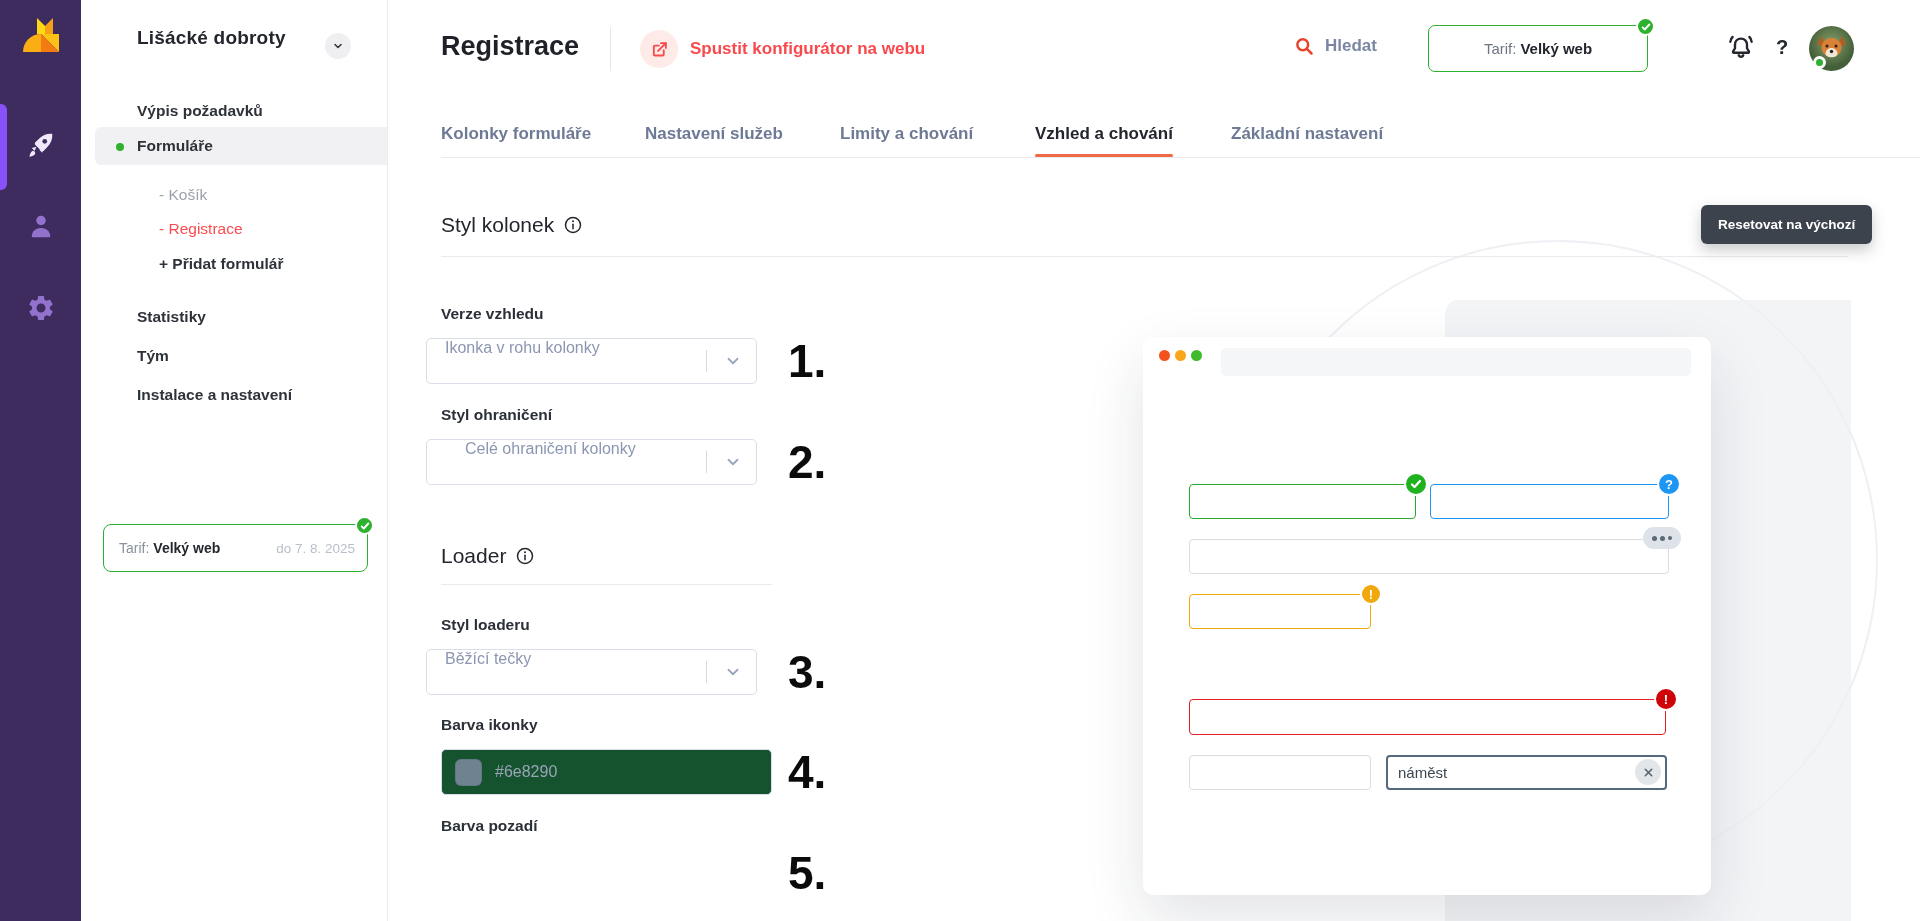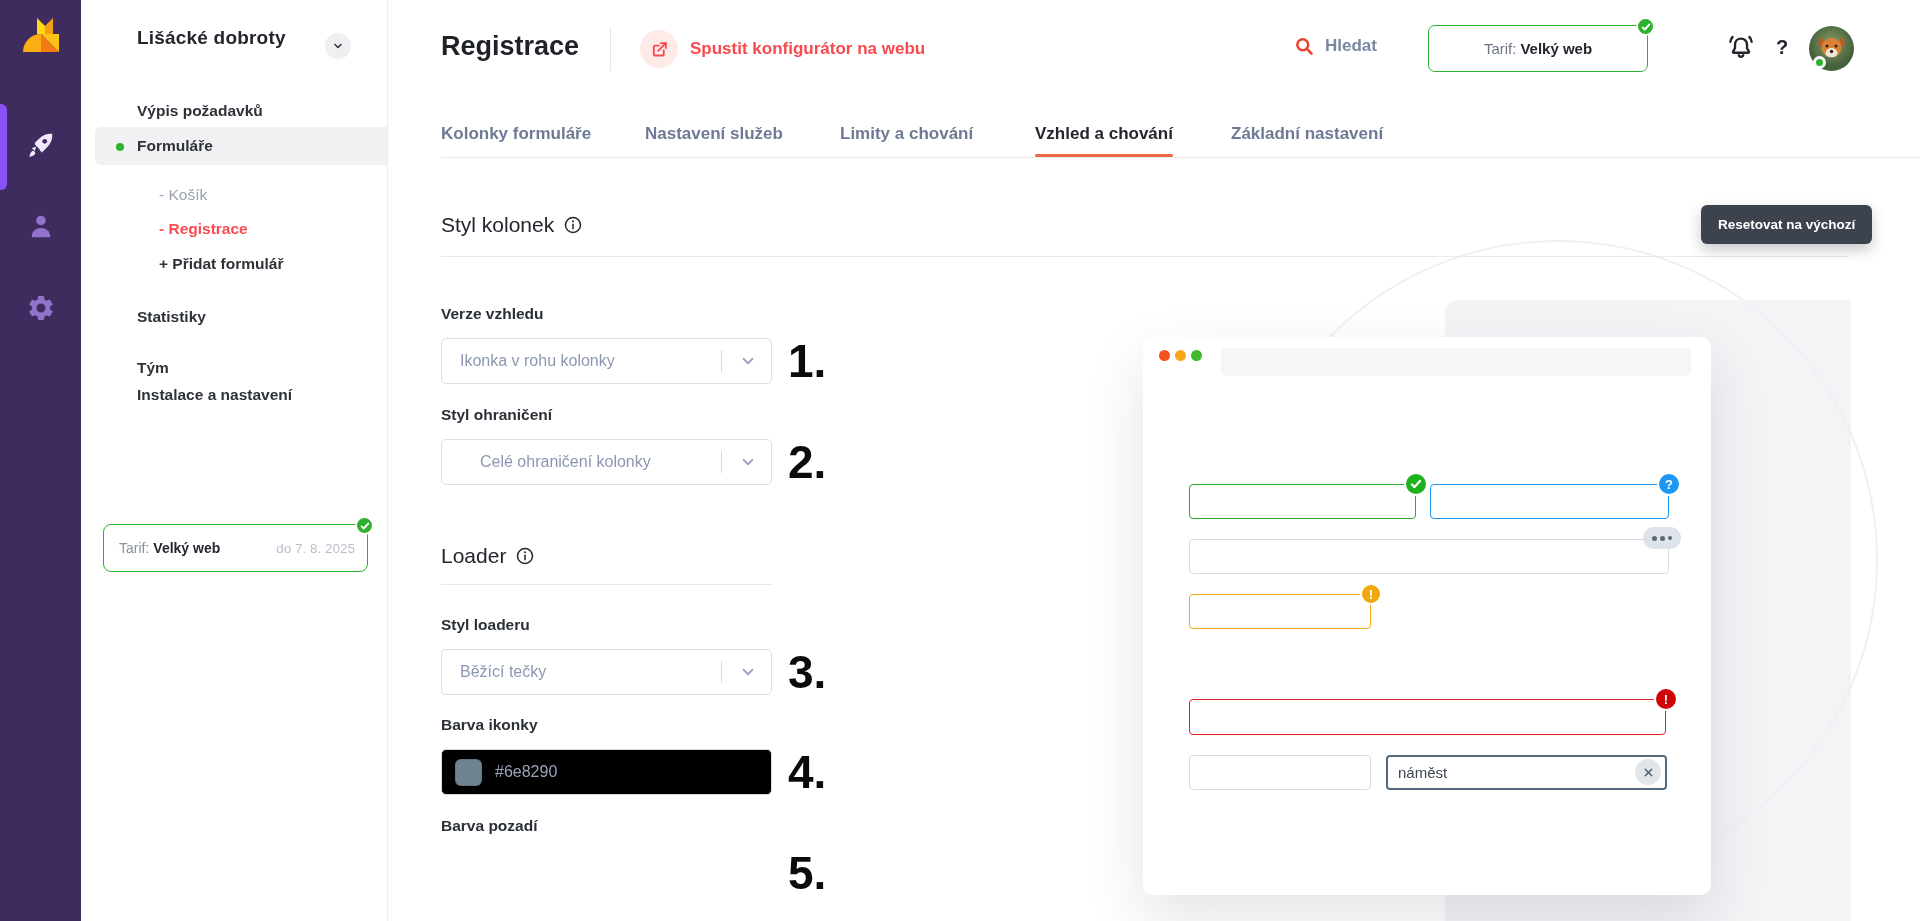--- a/index.html
+++ b/index.html
@@ -14,21 +14,21 @@
   .rail-btn { position:absolute; left:24px; width:34px; height:34px; display:flex; align-items:center; justify-content:center; cursor:pointer; }
   .rail-btn svg { width:30px; height:30px; }
 
   
   .sidebar { position:absolute; left:81px; top:0; width:307px; height:921px; background:#fff; border-right:1px solid #ececf0; z-index:25; }
   .ws-title { position:absolute; left:56px; top:27px; font-size:19px; font-weight:700; color:#23262d; letter-spacing:.2px; }
   .ws-toggle { position:absolute; left:244px; top:33px; width:26px; height:26px; border-radius:50%; background:#efeff2; display:flex; align-items:center; justify-content:center; cursor:pointer; }
   .nav-item { position:absolute; left:56px; height:22px; display:flex; align-items:center; font-size:15.5px; font-weight:600; color:#2e3239; cursor:pointer; white-space:nowrap; z-index:2; }
   .nav-item.sub { left:78px; font-weight:600; }
   .nav-item.muted { color:#9aa1ac; font-weight:500; }
-  .nav-item.selected { color:#fb4b50; font-weight:700; }
+  .nav-item.selected { color:#fb4b50; font-weight:400; }
   .active-row { position:absolute; left:14px; right:0; top:127px; height:38px; background:#f1f1f4; border-radius:6px 0 0 6px; cursor:pointer; z-index:1; }
   .green-dot { position:absolute; left:35px; top:143px; width:8px; height:8px; border-radius:50%; background:#2eb12e; z-index:2; }
   .plan-badge-side { position:absolute; left:22px; top:524px; width:265px; height:48px; border:1.5px solid #2eb12e; border-radius:8px; display:flex; align-items:center; padding:0 12px 0 15px; cursor:pointer; }
   .plan-badge-side .lbl { font-size:14px; color:#8a929e; }
   .plan-badge-side .val { font-size:14px; font-weight:700; color:#23262d; margin-left:4px; }
   .plan-badge-side .exp { margin-left:auto; font-size:13.5px; color:#b9bfc9; }
   .check-bubble { position:absolute; width:19px; height:19px; border-radius:50%; background:#2eb12e; border:2px solid #fff; display:flex; align-items:center; justify-content:center; }
   .check-bubble svg { width:10px; height:10px; }
 
   
@@ -53,25 +53,25 @@
   .tabs-row { position:absolute; left:53px; right:0; top:118px; height:40px; border-bottom:1px solid #e9eaee; }
   .tab { position:absolute; top:6px; font-size:17px; font-weight:600; color:#6e7a95; cursor:pointer; padding-bottom:13px; }
   .tab.active { color:#23262d; }
   .tab.active::after { content:""; position:absolute; left:0; right:0; bottom:0; height:3px; background:#ef6a44; border-radius:2px; }
 
   
   .section-title { position:absolute; left:53px; font-size:21px; font-weight:400; color:#23262d; display:flex; align-items:center; gap:9px; }
   .hr { position:absolute; height:1px; background:#e8eaee; }
   .reset-btn { position:absolute; left:1313px; top:205px; height:39px; padding:0 17px; background:#3d434d; border:none; border-radius:6px; color:#fff; font-size:13.5px; font-weight:700; font-family:"Liberation Sans",sans-serif; cursor:pointer; box-shadow:0 6px 14px rgba(40,45,55,.25); }
   .field-label { position:absolute; left:53px; font-size:15.5px; font-weight:700; color:#2b3038; }
-  .select-box { position:absolute; left:53px; width:331px; height:46px; border:1px solid #d9dee9; border-radius:5px; background:#fff; display:flex; align-items:center; cursor:pointer; }
+  .select-box { position:absolute; left:38px; width:331px; height:46px; border:1px solid #d9dee9; border-radius:5px; background:#fff; display:flex; align-items:flex-start; cursor:pointer; }
   .select-box .val { font-size:16px; color:#8b96b1; padding-left:18px; }
   .select-box .sep { position:absolute; right:49px; top:11px; bottom:11px; width:1px; background:#d3d9e5; }
   .select-box .chev { position:absolute; right:14px; top:13px; }
-  .color-box { position:absolute; left:53px; width:331px; height:46px; border:1px solid #d9dee9; border-radius:5px; background:#000000; display:flex; align-items:center; cursor:text; }
+  .color-box { position:absolute; left:53px; width:331px; height:46px; border:1px solid #d9dee9; border-radius:5px; background:#14532d; display:flex; align-items:center; cursor:text; }
   .color-box .swatch { width:27px; height:27px; border-radius:6px; margin-left:13px; border:1px solid rgba(20,30,50,.10); }
   .color-box .val { font-size:16px; color:#9aa3b8; margin-left:13px; }
   .step-num { position:absolute; left:400px; font-size:46px; line-height:1.1; font-weight:800; color:#0b0b0c; }
 
   
   .preview-zone { position:absolute; left:700px; top:160px; width:832px; height:761px; overflow:hidden; }
   .preview-panel { position:absolute; left:357px; top:140px; width:406px; height:621px; background:#f3f4f6; border-radius:14px 0 0 0; }
   .deco-circle { position:absolute; left:150px; top:80px; width:640px; height:640px; border:2px solid #eef0f4; border-radius:50%; }
   .preview-card { position:absolute; left:55px; top:177px; width:568px; height:558px; background:#fff; border-radius:10px; box-shadow:0 24px 60px rgba(25,35,60,.12); }
   .traffic { position:absolute; top:13px; width:11px; height:11px; border-radius:50%; }
@@ -143,21 +143,21 @@
       </div>
     <div class="nav-item sub selected" style="top:218px;">
         <span>- Registrace</span>
       </div>
     <div class="nav-item sub" style="top:253px;">
         <span>+ Přidat formulář</span>
       </div>
     <div class="nav-item" style="top:306px;">
         <span>Statistiky</span>
       </div>
-    <div class="nav-item" style="top:357px;">
+    <div class="nav-item" style="top:345px;">
         <span>Tým</span>
       </div>
     <div class="nav-item" style="top:384px;">
         <span>Instalace a nastavení</span>
       </div>
 
     <div class="plan-badge-side">
       <span class="lbl">Tarif:</span>
       <span class="val">Velký web</span>
       <span class="exp">do 7. 8. 2025</span>

